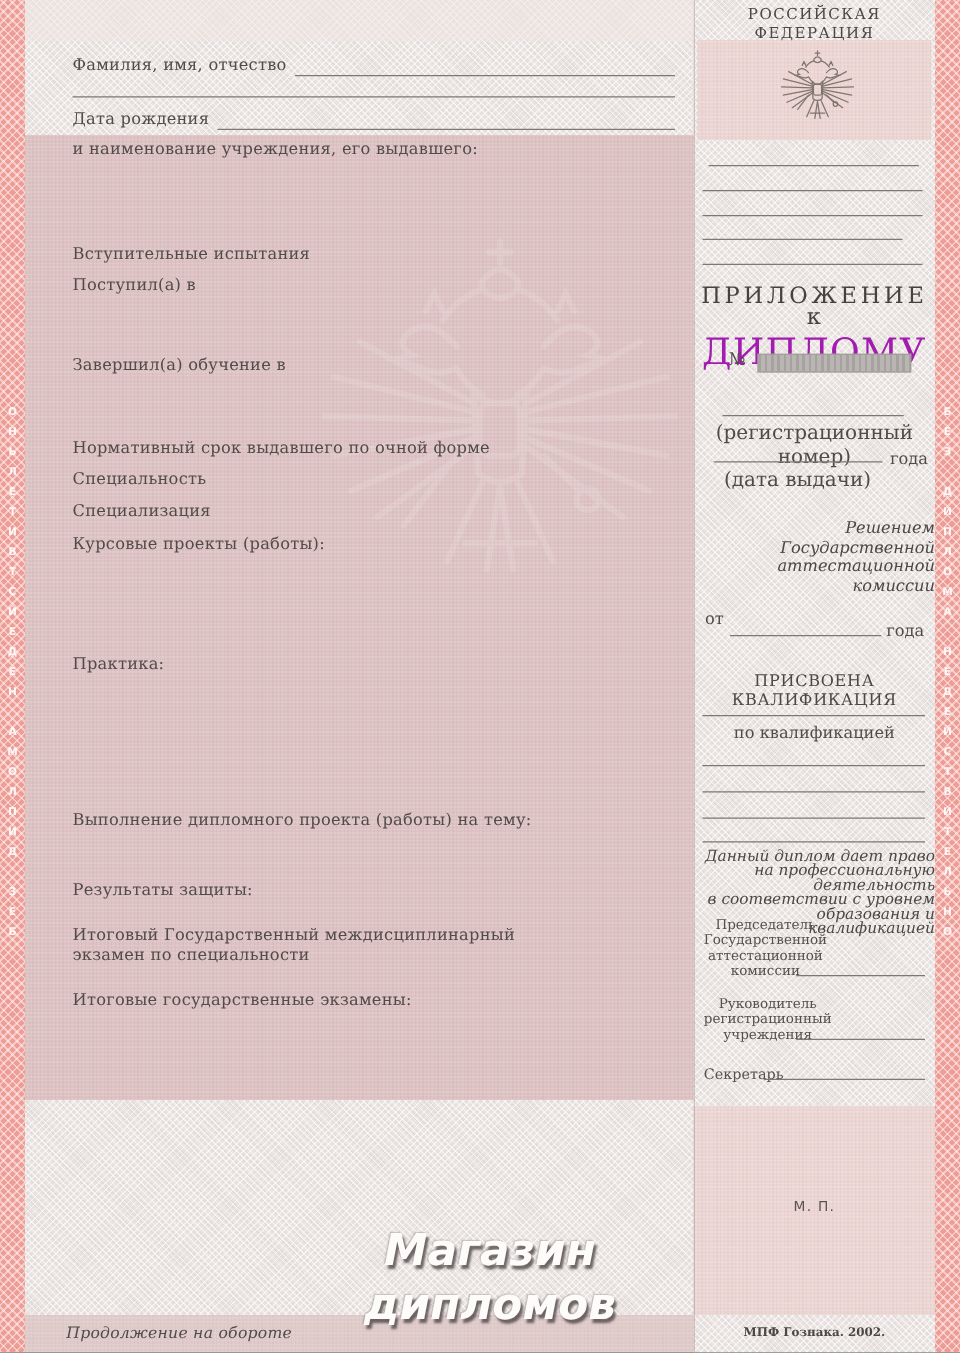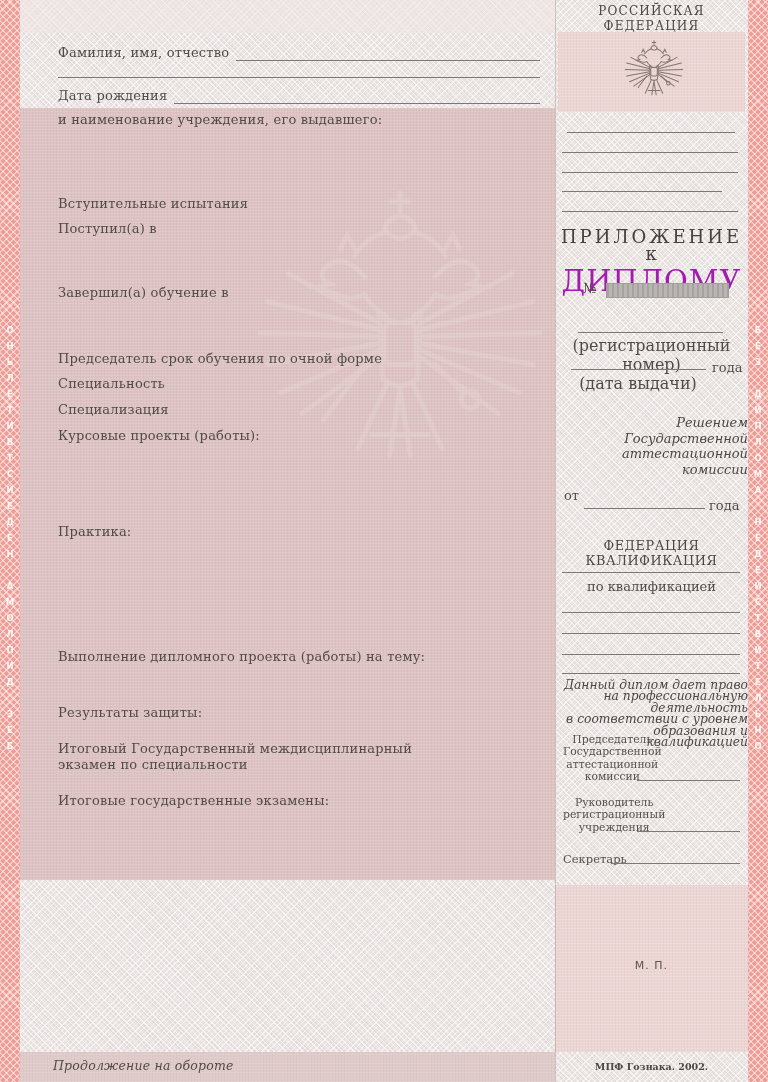--- a/index.html
+++ b/index.html
@@ -104,21 +104,21 @@
   <div class="abs sl row" style="left:58px;top:88px;width:482px">
     <span>Дата рождения</span>
     <span class="fline"></span>
   </div>
   <div class="abs sl" style="left:58px;top:112px;width:482px">
     <div>и наименование учреждения, его выдавшего:</div>
   </div>
   <div class="abs sl" style="left:58px;top:196px">Вступительные испытания</div>
   <div class="abs sl" style="left:58px;top:221px">Поступил(а) в</div>
   <div class="abs sl" style="left:58px;top:285px">Завершил(а) обучение в</div>
-  <div class="abs sl" style="left:58px;top:351px">Председатель срок обучения по очной форме</div>
+  <div class="abs sl" style="left:58px;top:351px">Нормативный срок выдавшего по очной форме</div>
   <div class="abs sl" style="left:58px;top:376px">Специальность</div>
   <div class="abs sl" style="left:58px;top:402px">Специализация</div>
   <div class="abs sl" style="left:58px;top:428px">Курсовые проекты (работы):</div>
   <div class="abs sl" style="left:58px;top:524px">Практика:</div>
   <div class="abs sl" style="left:58px;top:649px">Выполнение дипломного проекта (работы) на тему:</div>
   <div class="abs sl" style="left:58px;top:705px">Результаты защиты:</div>
   <div class="abs sl" style="left:58px;top:793px">Итоговые государственные экзамены:</div>
   <div class="abs sl" style="left:58px;top:741px">
     <div>Итоговый Государственный междисциплинарный</div>
     <div>экзамен по специальности</div>
@@ -155,21 +155,21 @@
     <div>Решением</div>
     <div>Государственной</div>
     <div>аттестационной</div>
     <div>комиссии</div>
   </div>
 
   <div class="abs cap" style="left:564px;top:488px;font-size:13px">от</div>
   <div class="abs hline" style="left:584px;top:508px;width:121px"></div>
   <div class="abs cap" style="left:709px;top:498px;font-size:13px">года</div>
 
-  <div class="abs rc" style="top:538px;font-size:12.8px;letter-spacing:.6px">ФЕДЕРАЦИЯ КВАЛИФИКАЦИЯ</div>
+  <div class="abs rc" style="top:538px;font-size:12.8px;letter-spacing:.6px">ПРИСВОЕНА КВАЛИФИКАЦИЯ</div>
   <div class="abs hline" style="left:562px;top:572px;width:178px"></div>
   <div class="abs rc cap" style="top:579px;font-size:13px">по квалификацией</div>
   <div class="abs hline" style="left:562px;top:612px;width:178px"></div>
   <div class="abs hline" style="left:562px;top:633px;width:178px"></div>
   <div class="abs hline" style="left:562px;top:654px;width:178px"></div>
   <div class="abs hline" style="left:562px;top:673px;width:178px"></div>
 
   <div class="abs rc it" style="top:680px;font-size:12.3px;line-height:11.4px">
     <div>Данный диплом дает право</div>
     <div>на профессиональную деятельность</div>
@@ -193,14 +193,18 @@
   <div class="abs hline" style="left:637px;top:831px;width:103px"></div>
 
   <div class="abs small" style="left:563px;top:853px;font-size:11.5px">Секретарь</div>
   <div class="abs hline" style="left:611px;top:863px;width:129px"></div>
 
   <div class="abs rc" style="top:959px;font:11px 'DejaVu Sans',sans-serif;letter-spacing:1px;color:#5a5552">М. П.</div>
   <div class="abs rc" style="top:1061px;font-size:9.5px;font-weight:bold;color:#4c4744">МПФ Гознака. 2002.</div>
 
   <div class="abs sl it" style="left:53px;top:1058px;font-size:12.5px">Продолжение на обороте</div>
 
+  <div class="abs wm" style="left:277px;top:980px;width:230px">
+    <div>Магазин</div>
+    <div>дипломов</div>
+  </div>
 
 </div>
 
 </body></html>

